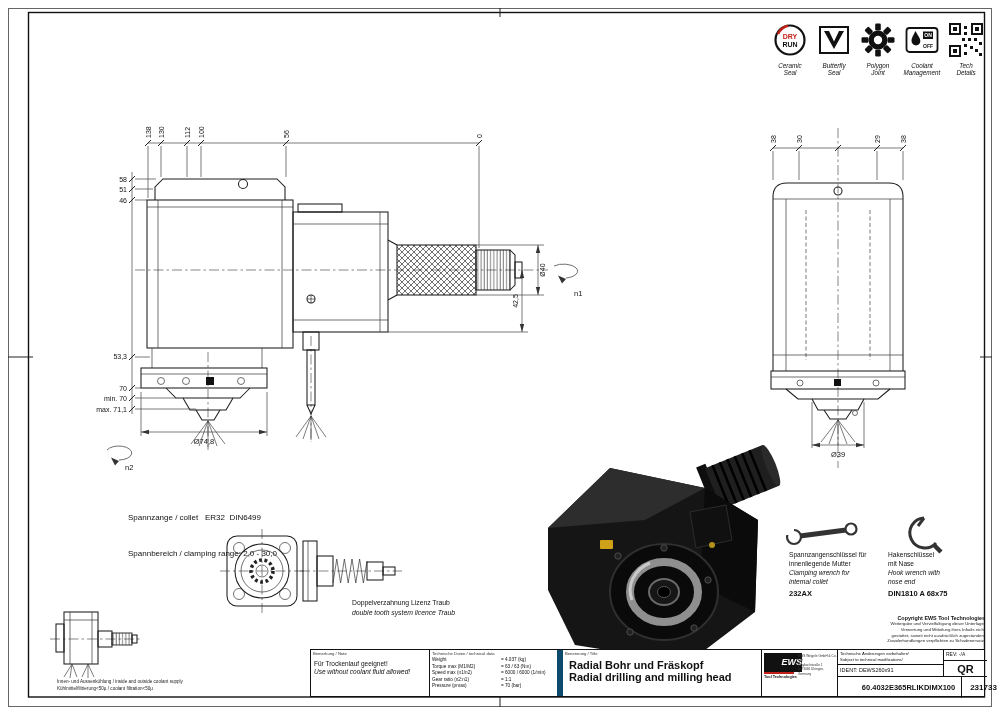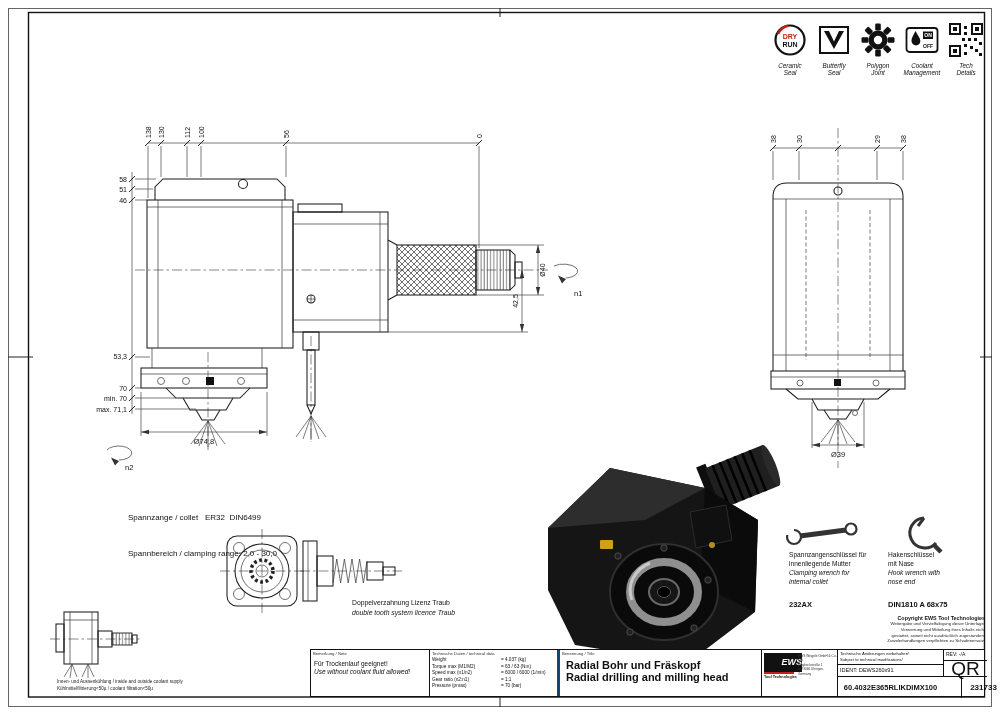--- a/index.html
+++ b/index.html
@@ -25,51 +25,51 @@
   .icon-cell { width:42px; text-align:center; }
   .icon-label { font-size:6.3px; font-style:italic; line-height:7.2px; color:#111; }
 
   
   #collet-note { left:128px; top:488px; font-size:8px; line-height:12px; }
   #traub-note { left:352px; top:598px; font-size:6.8px; line-height:10px; }
   #traub-note .en { font-style:italic; }
   #coolant-note { left:57px; top:678px; font-size:4.6px; line-height:7px; color:#222; }
   .wrench-text { width:105px; font-size:6.6px; line-height:9px; }
   .wrench-text .en { font-style:italic; }
-  .wrench-code { font-weight:bold; font-size:7.5px; margin-top:14px; }
+  .wrench-code { font-weight:bold; font-size:7.5px; margin-top:3px; }
   #wrench-text-1 { left:789px; top:550px; }
   #wrench-text-2 { left:888px; top:550px; }
   #copyright { left:840px; top:615px; width:145px; text-align:right; }
   #copyright .c-title { font-size:5.4px; font-weight:bold; }
   #copyright .c-line { font-size:4.3px; line-height:5.8px; color:#222; }
 
   
   #title-block { position:absolute; left:310px; top:649px; width:675px; height:48px; border:1.2px solid #111; background:#fff; }
   .tb-cell { position:absolute; top:0; height:100%; }
   .cell-header { font-size:4.2px; color:#333; padding:1px 2px; }
   #tb-note { left:0; width:118px; }
   #tb-tech { left:118px; width:128px; border-left:1px solid #111; }
-  #tb-title { left:246px; width:204px; border-left:3px solid #0c4a6e; }
+  #tb-title { left:246px; width:204px; border-left:6px solid #0c4a6e; }
   #tb-logo { left:450px; width:76px; border-left:1px solid #111; }
   #tb-right { left:526px; width:149px; border-left:1px solid #111; }
   #tb-note .n1 { font-size:6.5px; padding:3px 3px 0; }
   #tb-note .n2 { font-size:6.5px; font-style:italic; padding:1px 3px; }
   .tech-row { display:flex; font-size:4.7px; line-height:6.6px; padding:0 2px; }
   .tech-row .tl { width:56%; }
   #tb-title .t-de { font-size:11px; font-weight:bold; padding:2px 6px 0; }
   #tb-title .t-en { font-size:11px; font-weight:bold; padding:0 6px; }
   .logo-box { position:absolute; left:2px; top:3px; width:38px; height:19px; background:#111; color:#fff; font-style:italic; font-weight:bold; font-size:9px; text-align:right; line-height:19px; }
   .logo-red { position:absolute; left:2px; top:22px; width:30px; height:2px; background:#c22018; }
   .logo-sub { position:absolute; left:2px; top:25px; width:34px; font-size:3.8px; font-weight:bold; }
   .logo-addr { position:absolute; left:36px; top:4px; font-size:3.2px; line-height:4.4px; color:#333; }
   .tr-note { position:absolute; left:0; top:0; width:105px; height:15px; border-bottom:1px solid #111; font-size:4.2px; line-height:5.6px; padding:1px 2px; }
   .tr-ident { position:absolute; left:0; top:15px; width:105px; height:12px; border-bottom:1px solid #111; font-size:5.5px; padding:2px; }
-  .tr-part { position:absolute; left:0; top:27px; width:105px; height:21px; font-size:7.5px; font-weight:bold; display:flex; align-items:center; justify-content:center; white-space:nowrap; }
+  .tr-part { position:absolute; left:18px; top:27px; width:105px; height:21px; font-size:7.5px; font-weight:bold; display:flex; align-items:center; justify-content:center; white-space:nowrap; }
   .tr-rev { position:absolute; left:105px; top:0; width:44px; height:11px; border-left:1px solid #111; border-bottom:1px solid #111; font-size:5px; padding:1px 2px; }
-  .tr-qr { position:absolute; left:105px; top:11px; width:44px; height:16px; border-left:1px solid #111; border-bottom:1px solid #111; font-size:19px; font-weight:normal; text-align:center; line-height:16px; }
+  .tr-qr { position:absolute; left:105px; top:11px; width:44px; height:16px; border-left:1px solid #111; border-bottom:1px solid #111; font-size:11px; font-weight:bold; text-align:center; line-height:16px; }
   .tr-doc { position:absolute; left:123px; top:27px; width:44px; height:21px; border-left:1px solid #111; font-size:8px; font-weight:bold; display:flex; align-items:center; justify-content:center; }
 </style>
 </head>
 <body>
 
 <div id="page">
 
 <svg id="lineart" width="1000" height="715" viewBox="0 0 1000 715">
   <defs>
     <pattern id="serr" width="6" height="6" patternUnits="userSpaceOnUse">

